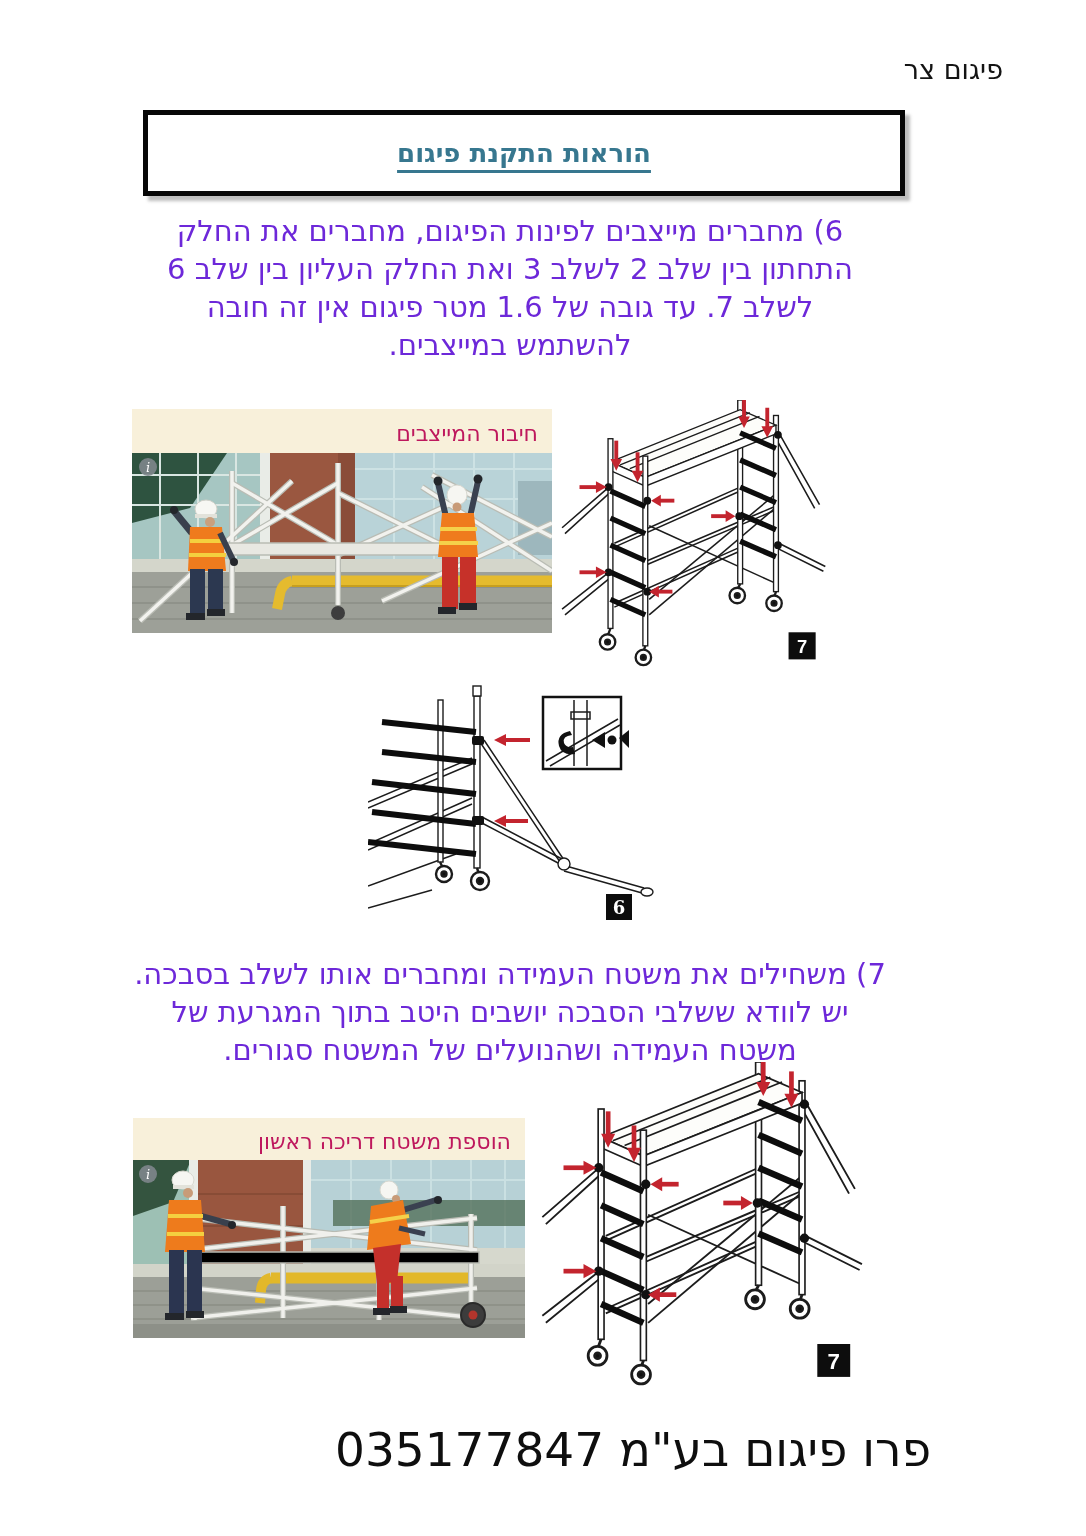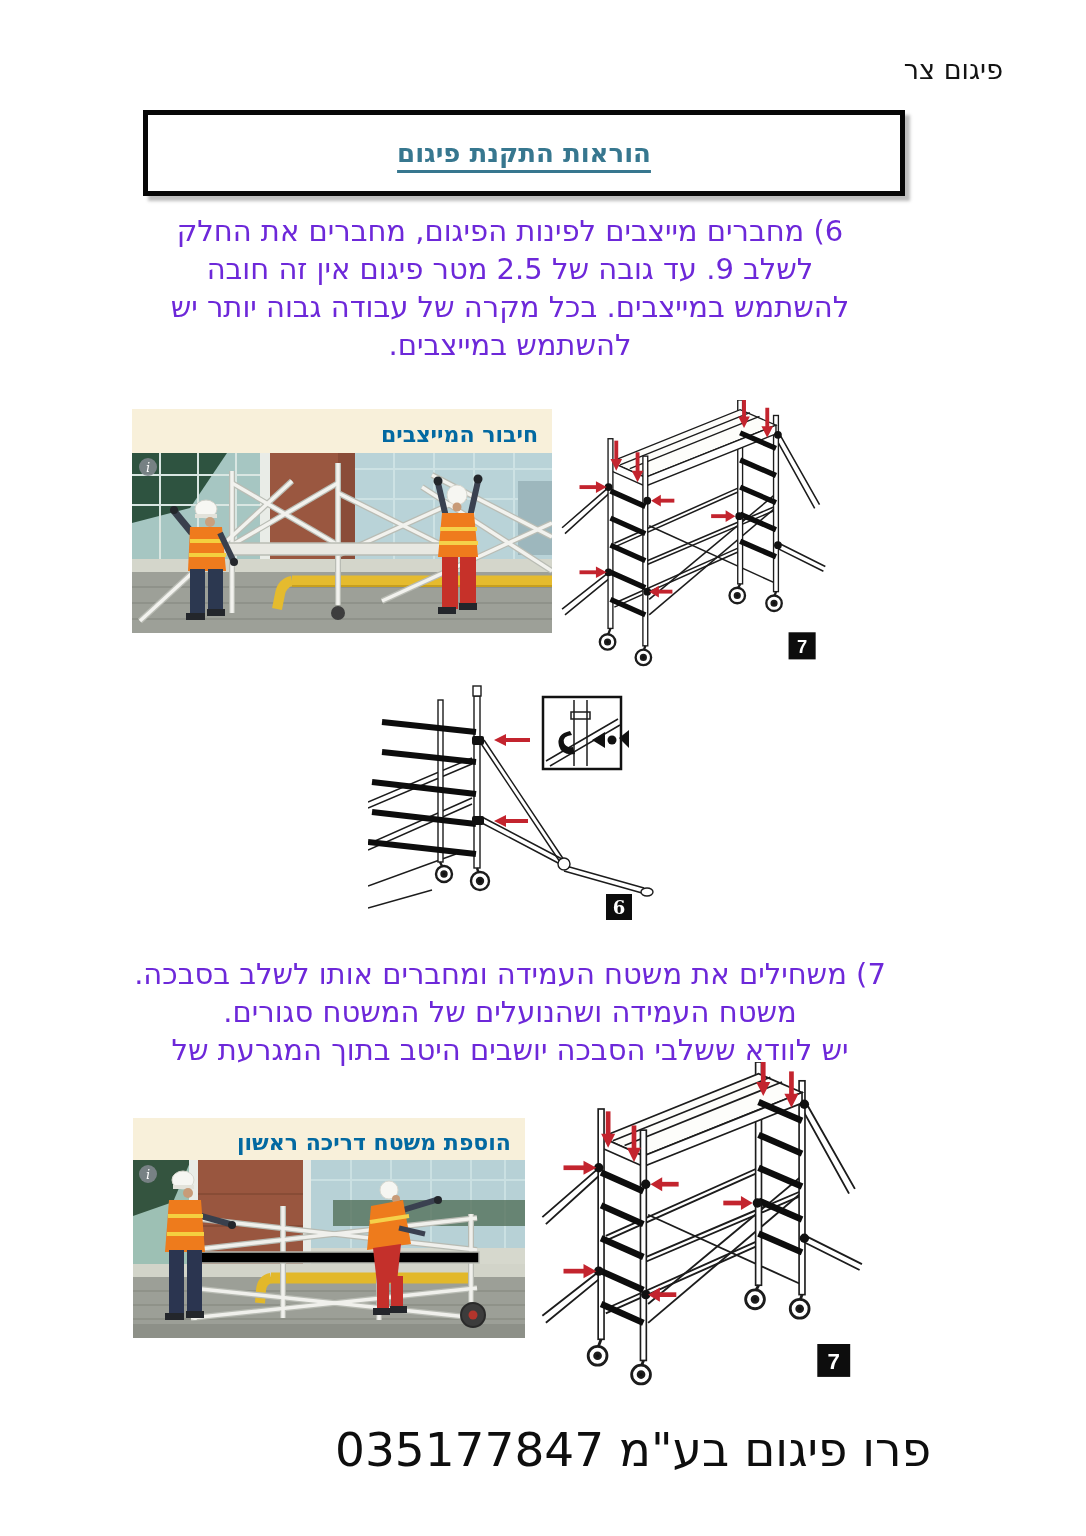--- a/index.html
+++ b/index.html
@@ -11,21 +11,21 @@
              display:flex;align-items:center;justify-content:center;}
   .title-text{font-size:26px;font-weight:bold;color:#37778f;direction:rtl;
               text-decoration:underline;text-decoration-thickness:3px;text-underline-offset:8px;}
   .para{position:absolute;left:60px;width:900px;text-align:center;direction:rtl;
         font-size:29px;line-height:38px;color:#6d28d9;}
   .para6{top:212px;}
   .para7{top:955px;}
   .photo-block{position:absolute;}
   .caption-band{background:#f8f0da;direction:rtl;text-align:right;
                 font-family:"DejaVu Serif","DejaVu Sans",serif;
-                font-size:22px;color:#0369a1;box-sizing:border-box;font-weight:bold;}
+                font-size:22px;color:#be185d;box-sizing:border-box;}
   .caption-band.c1{width:420px;height:44px;padding:12px 14px 0 0;}
   .caption-band.c2{width:392px;height:42px;padding:11px 14px 0 0;}
   .photo-svg{display:block;}
   .diagram{position:absolute;}
   .footer{position:absolute;top:1422px;left:90px;width:1086px;text-align:center;direction:rtl;
           font-size:47px;color:#0e0e0e;}
   svg{shape-rendering:geometricPrecision;}
 </style>
 </head>
 <body>
@@ -33,22 +33,22 @@
 <div class="page">
 
   <div class="top-label">פיגום צר</div>
 
   <div class="title-box">
     <span class="title-text">הוראות התקנת פיגום</span>
   </div>
 
   <div class="para para6">
     <div>6) מחברים מייצבים לפינות הפיגום, מחברים את החלק</div>
-    <div>לשלב 9. עד גובה של 2.5 מטר פיגום אין זה חובה</div>
-    <div>להשתמש במייצבים. בכל מקרה של עבודה גבוה יותר יש</div>
+    <div>התחתון בין שלב 2 לשלב 3 ואת החלק העליון בין שלב 6</div>
+    <div>לשלב 7. עד גובה של 1.6 מטר פיגום אין זה חובה</div>
     <div>להשתמש במייצבים.</div>
   </div>
 
   <div class="photo-block" style="left:132px;top:409px;">
     <div class="caption-band c1">חיבור המייצבים</div>
     <svg class="photo-svg" width="420" height="180" viewBox="0 0 420 180">
       <rect width="420" height="180" fill="#b9d3d8"></rect>
       <rect width="130" height="180" fill="#a6c6c2"></rect>
       <polygon points="0,0 95,0 58,55 0,70" fill="#2e5340"></polygon>
       <g stroke="#d9e6e2" stroke-width="2">
@@ -286,22 +286,22 @@
       <polygon points="224,56 237,48 237,64" fill="#111"></polygon>
       <polygon points="251,54 261,46 261,64" fill="#111"></polygon>
       <circle cx="244" cy="56" r="4.5" fill="#111"></circle>
     </g>
     <rect x="238" y="210" width="26" height="26" fill="#0d0d0d"></rect>
     <text x="251" y="230" text-anchor="middle" font-size="18" font-weight="bold" fill="#ffffff" font-family="DejaVu Serif, serif">6</text>
   </svg>
 
   <div class="para para7">
     <div>7) משחילים את משטח העמידה ומחברים אותו לשלב בסבכה.</div>
+    <div>יש לוודא ששלבי הסבכה יושבים היטב בתוך המגרעת של</div>
     <div>משטח העמידה ושהנועלים של המשטח סגורים.</div>
-    <div>יש לוודא ששלבי הסבכה יושבים היטב בתוך המגרעת של</div>
   </div>
 
   <div class="photo-block" style="left:133px;top:1118px;">
     <div class="caption-band c2">הוספת משטח דריכה ראשון</div>
     <svg class="photo-svg" width="392" height="178" viewBox="0 0 392 178">
       <rect width="392" height="178" fill="#b7d1d6"></rect>
       <rect width="58" height="178" fill="#9dc0b4"></rect>
       <polygon points="0,0 58,0 40,42 0,56" fill="#34543f"></polygon>
       <rect x="56" y="0" width="9" height="178" fill="#e9ece7"></rect>
       <rect x="65" y="0" width="105" height="178" fill="#99563f"></rect>

